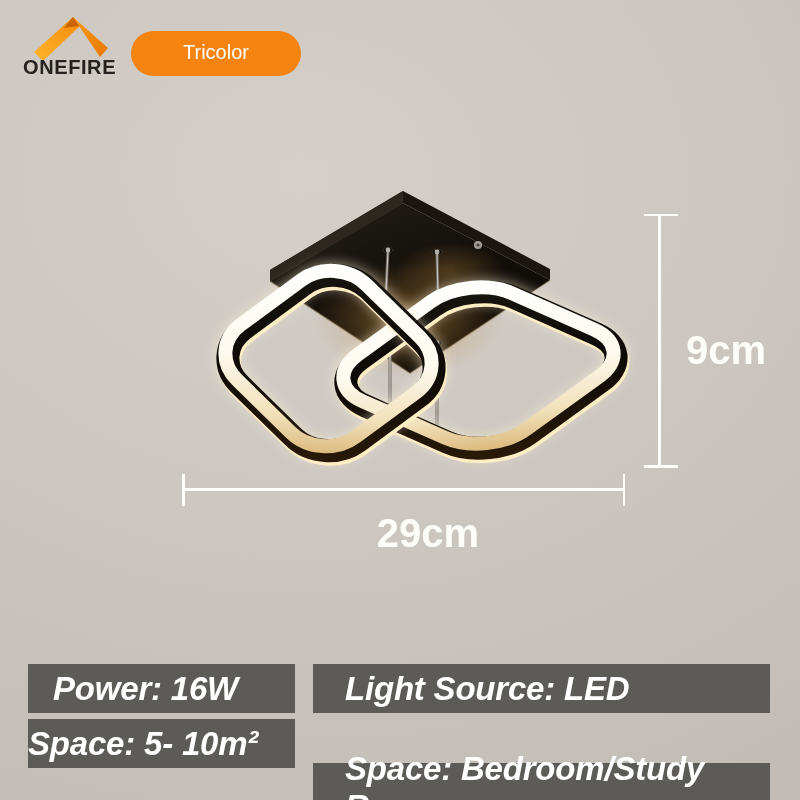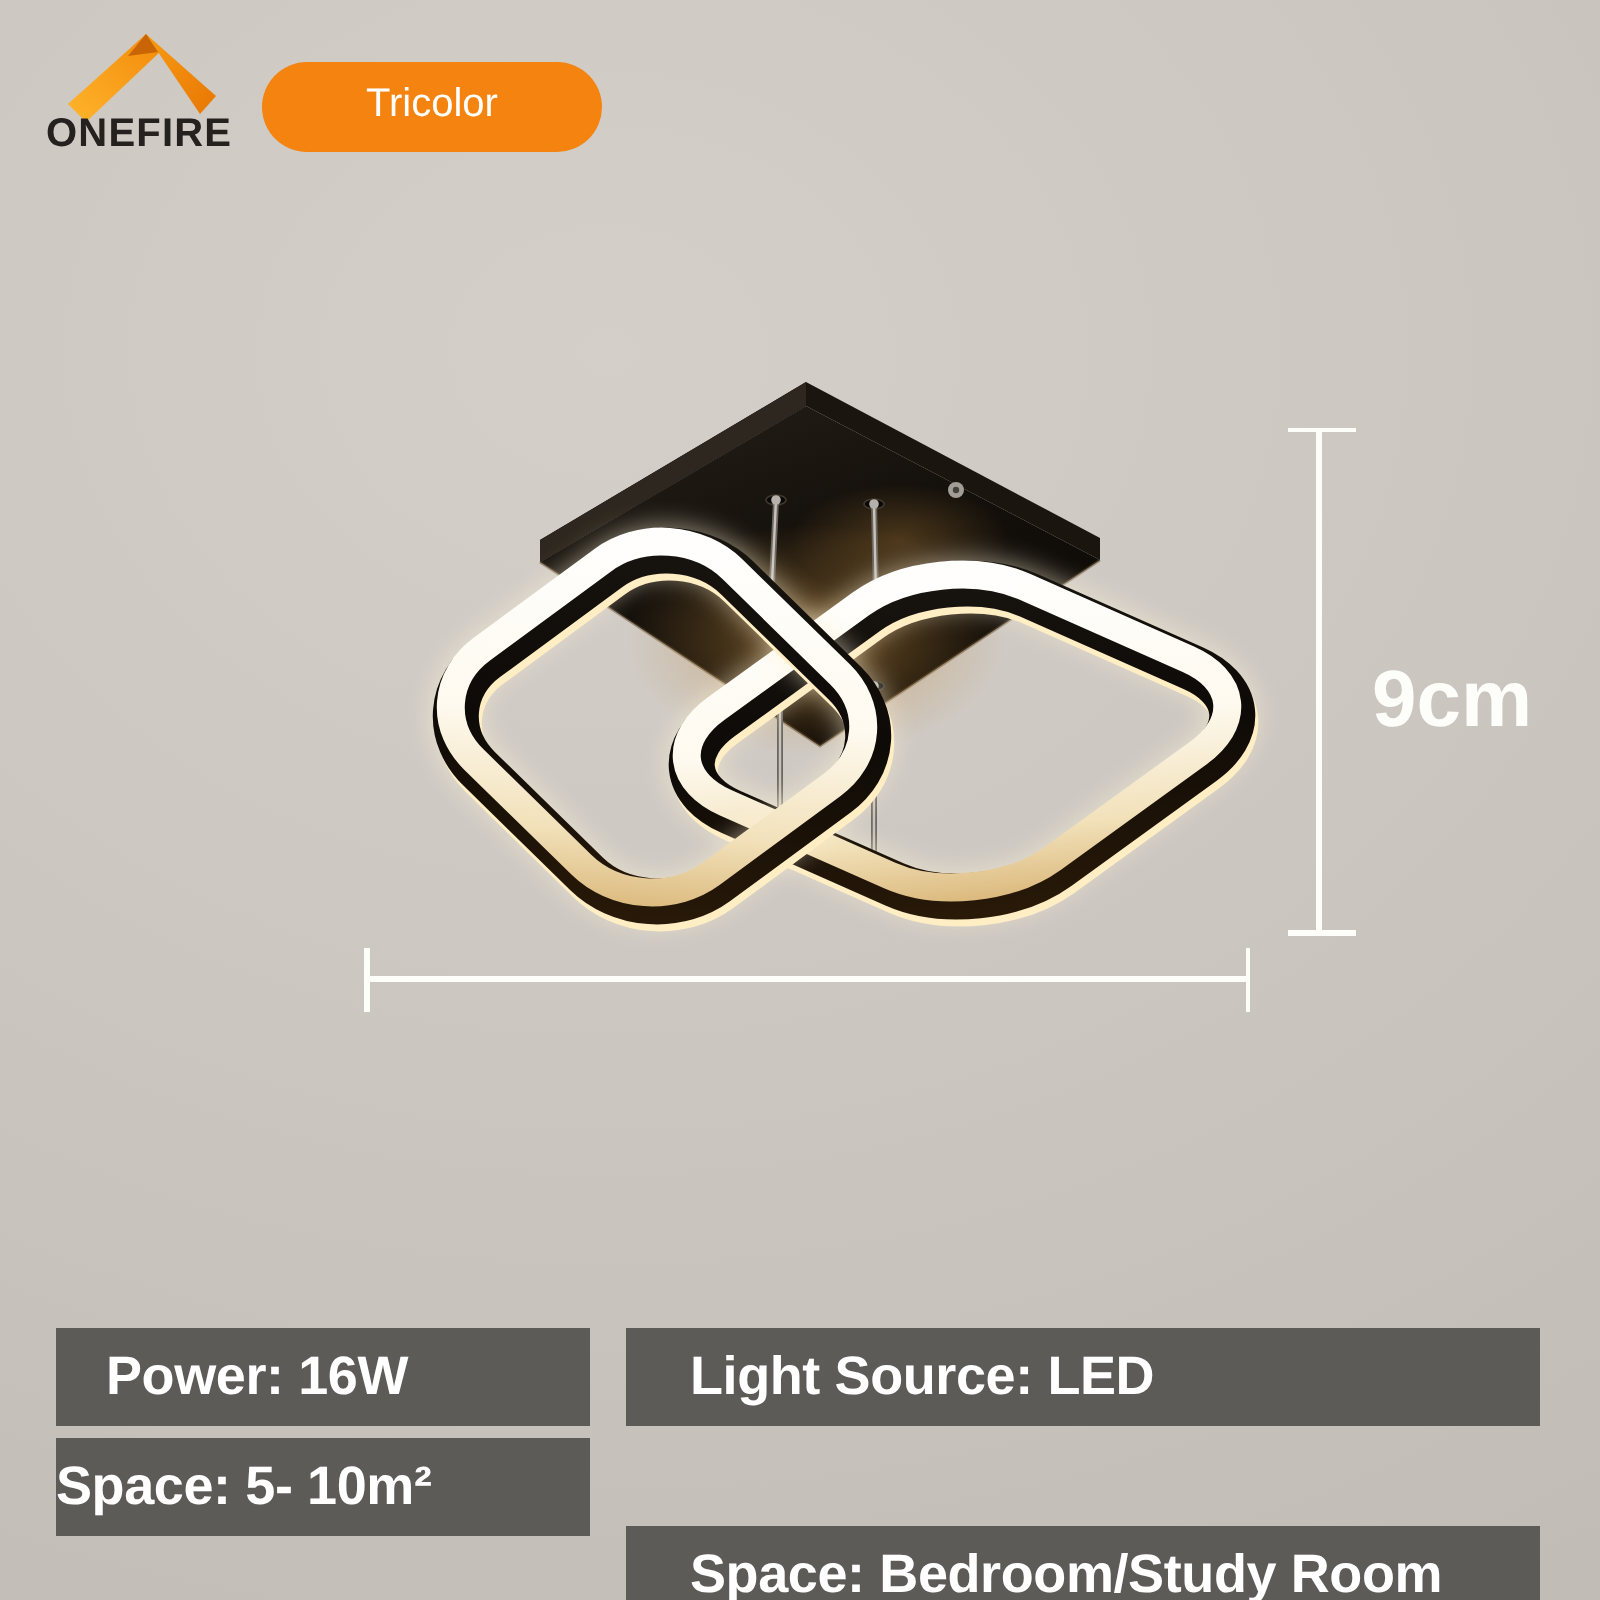--- a/index.html
+++ b/index.html
@@ -24,22 +24,22 @@
   .dim-v-line{left:658px;top:215px;width:2.5px;height:252px;}
   .dim-v-cap{left:644px;width:34px;height:2.5px;}
   .dim-v-cap.top{top:213.5px;} .dim-v-cap.bot{top:465px;}
   .dim-h-line{left:182px;top:488px;width:443px;height:2.5px;}
   .dim-h-cap{top:473.5px;width:2.5px;height:32px;}
   .dim-h-cap.left{left:182px;} .dim-h-cap.right{left:622.5px;}
   .dim-label{color:#fdfdfa;font-size:40px;font-weight:600;}
   .dim-label.h9{left:686px;top:328px;}
   .dim-label.w29{left:368px;top:511px;width:120px;text-align:center;}
   
-  .spec-bar{background:#5d5b58;color:#fff;font-size:27px;font-weight:600;
-    display:flex;align-items:center;box-sizing:border-box;letter-spacing:-.2px;}
+  .spec-bar{background:#5d5b58;color:#fff;font-size:33px;font-weight:600;
+    display:flex;align-items:center;box-sizing:border-box;letter-spacing:-.2px;font-style:italic;}
   .spec-power{left:28px;top:664px;width:267px;height:49px;padding-left:25px;}
   .spec-light{left:313px;top:664px;width:457px;height:49px;padding-left:32px;}
   .spec-size{left:28px;top:719px;width:267px;height:49px;}
   .spec-rooms{left:313px;top:719px;width:457px;height:49px;padding-left:32px;margin-top:44px;}
 </style>
 </head>
 <body>
 
 <div class="stage">
 
@@ -148,19 +148,20 @@
   </svg>
 
   <div class="abs dim dim-v-line"></div>
   <div class="abs dim dim-v-cap top"></div>
   <div class="abs dim dim-v-cap bot"></div>
   <div class="abs dim-label h9">9cm</div>
 
   <div class="abs dim dim-h-line"></div>
   <div class="abs dim dim-h-cap left"></div>
   <div class="abs dim dim-h-cap right"></div>
+  <div class="abs dim-label w29">29cm</div>
 
   <div class="abs spec-bar spec-power">Power: 16W</div>
   <div class="abs spec-bar spec-light">Light Source: LED</div>
   <div class="abs spec-bar spec-size">Space: 5- 10m²</div>
   <div class="abs spec-bar spec-rooms">Space: Bedroom/Study Room</div>
 
 </div>
 
 </body></html>

